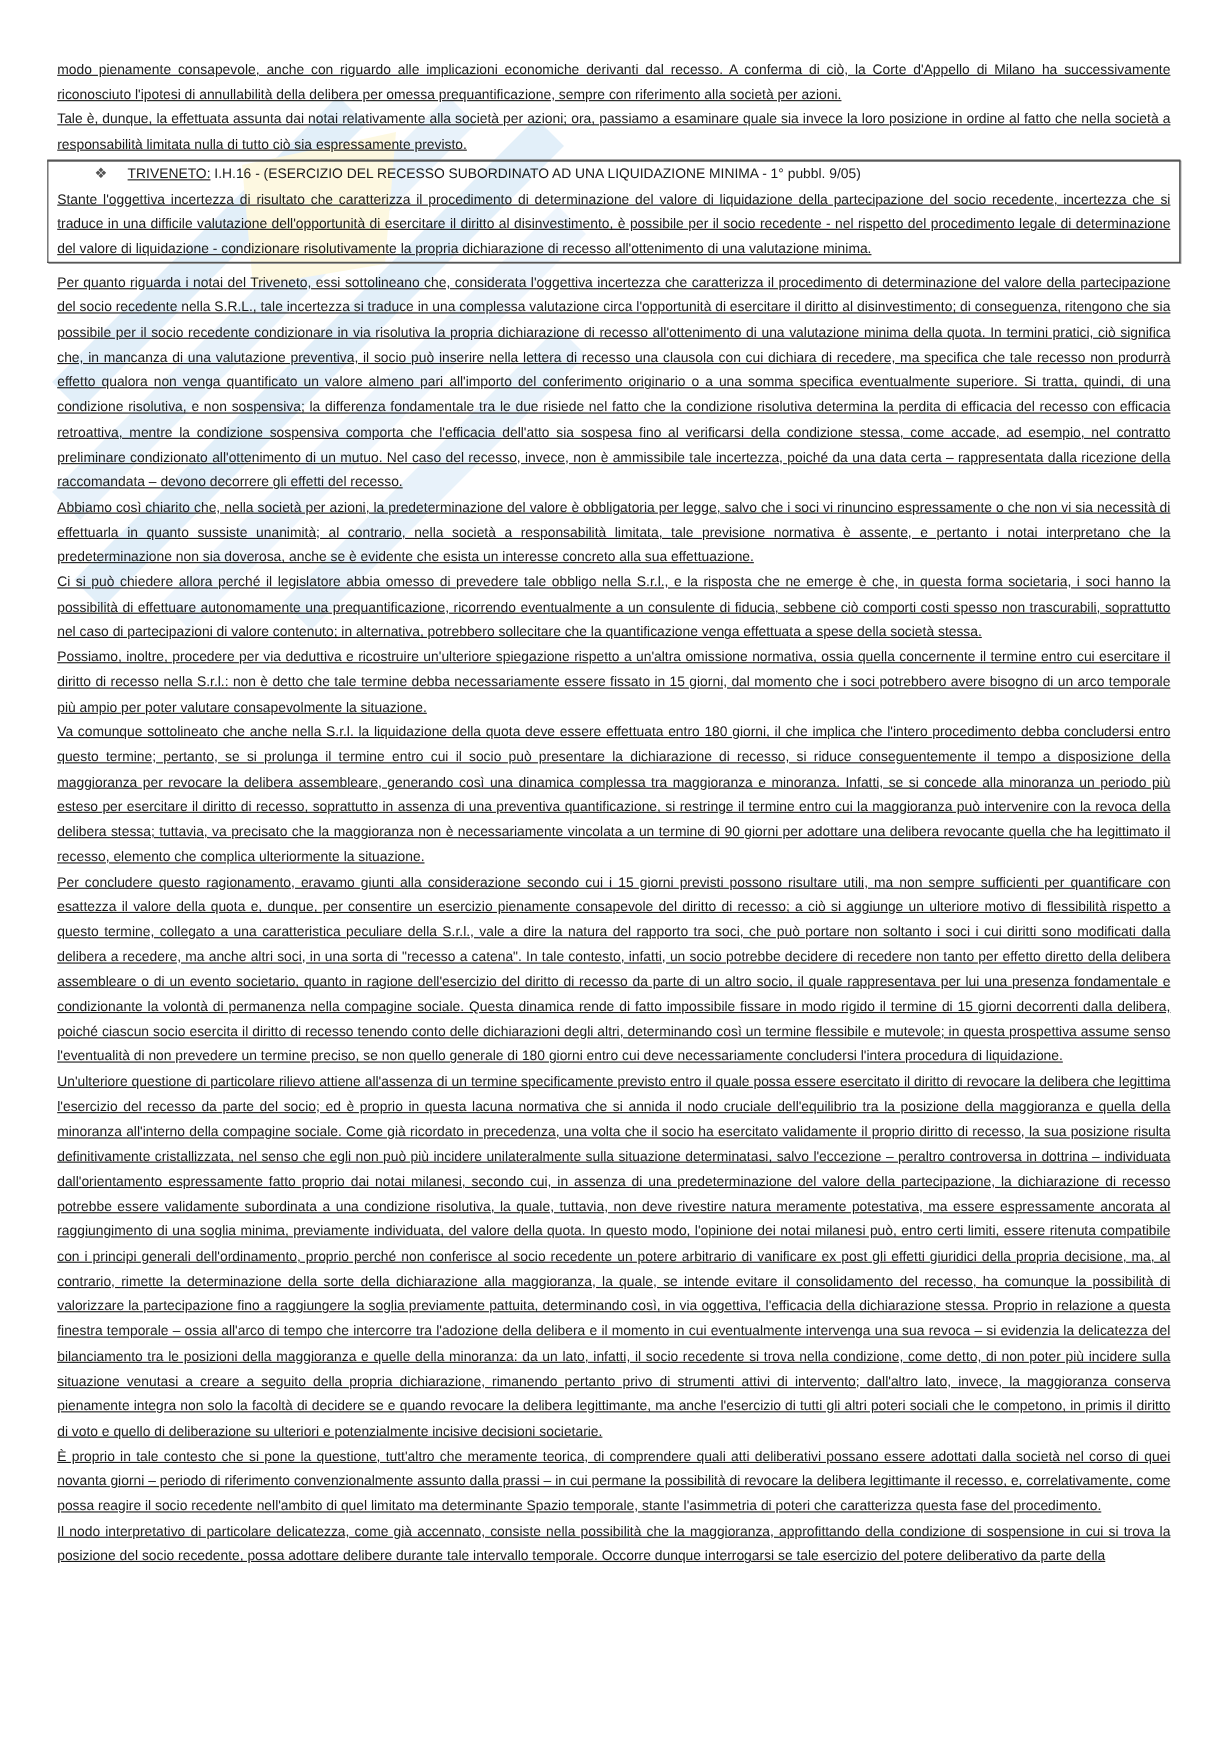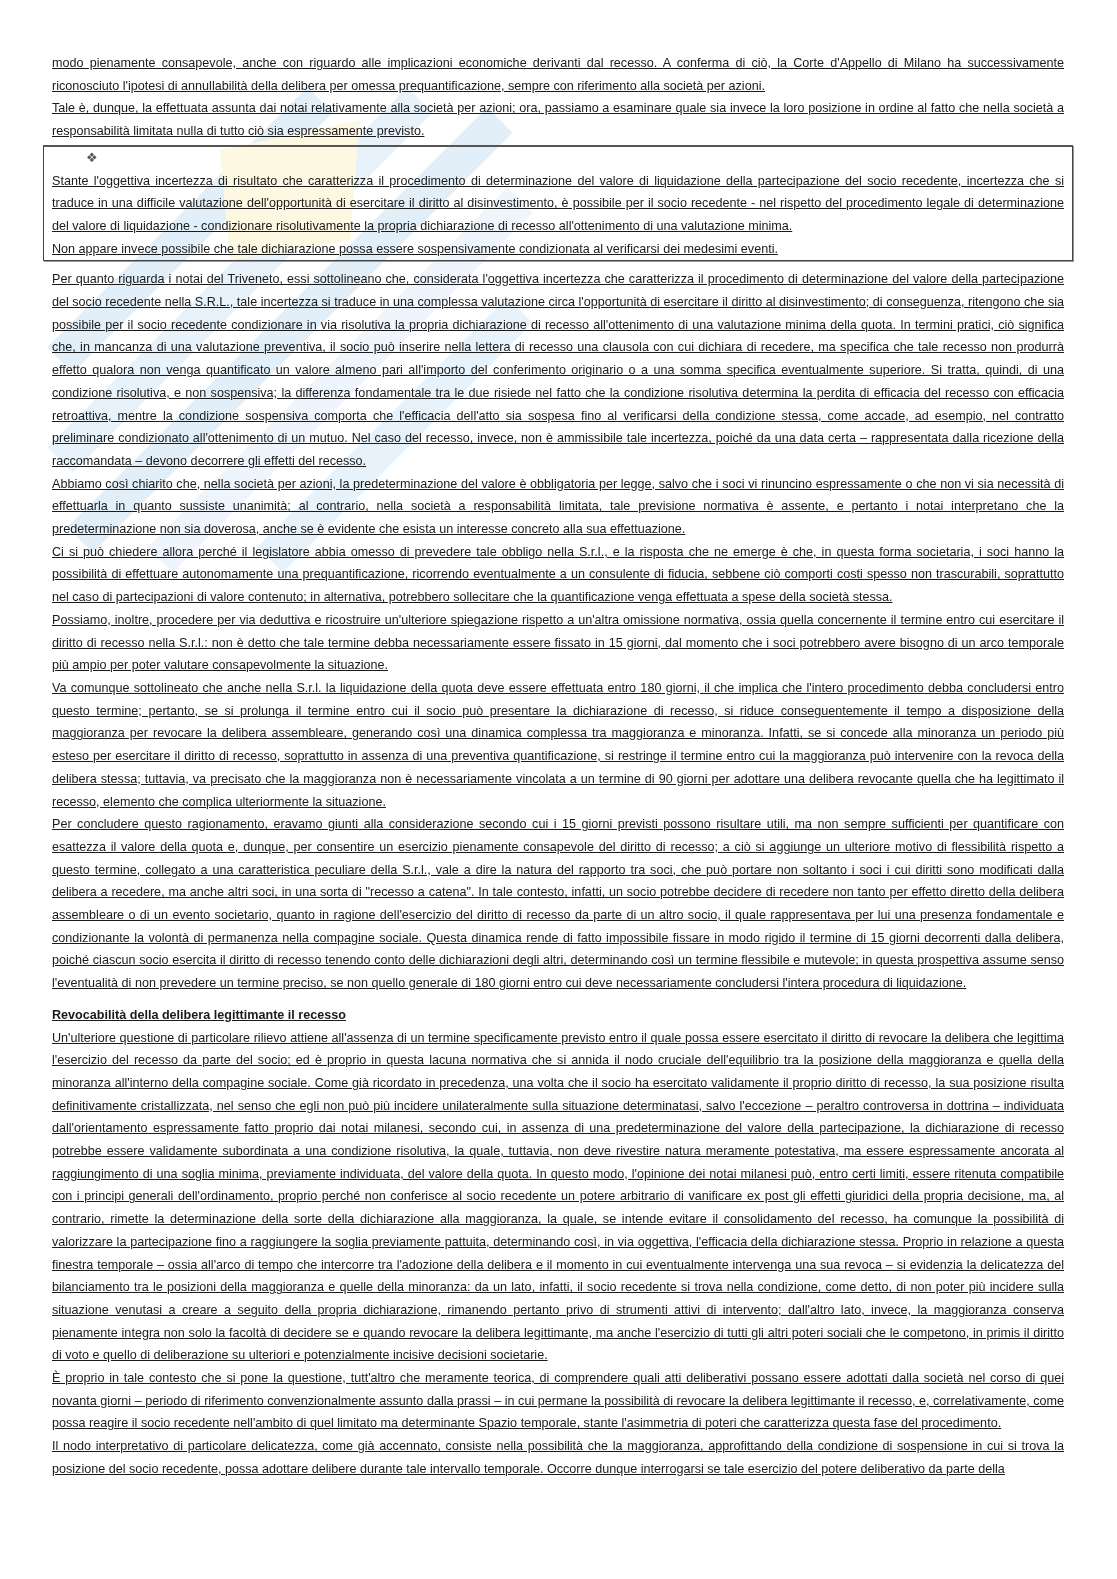--- a/index.html
+++ b/index.html
@@ -45,30 +45,31 @@
   <path d="M200 90 L340 60 L330 180 L210 200 Z" fill="#f7e27a"></path>
 </svg>
 
 <div class="page">
   <p>modo pienamente consapevole, anche con riguardo alle implicazioni economiche derivanti dal recesso. A conferma di ciò, la Corte d'Appello di Milano ha successivamente riconosciuto l'ipotesi di annullabilità della delibera per omessa prequantificazione, sempre con riferimento alla società per azioni.</p>
   <p>Tale è, dunque, la effettuata assunta dai notai relativamente alla società per azioni; ora, passiamo a esaminare quale sia invece la loro posizione in ordine al fatto che nella società a responsabilità limitata nulla di tutto ciò sia espressamente previsto.</p>
 
   <div class="box">
     <div class="box-head">
       <span class="bullet">❖</span>
+      <span>
+        <span class="link">TRIVENETO:</span><span> I.H.16 - (ESERCIZIO DEL RECESSO SUBORDINATO AD UNA LIQUIDAZIONE MINIMA - 1° pubbl. 9/05)</span>
+      </span>
     </div>
     <p>Stante l'oggettiva incertezza di risultato che caratterizza il procedimento di determinazione del valore di liquidazione della partecipazione del socio recedente, incertezza che si traduce in una difficile valutazione dell'opportunità di esercitare il diritto al disinvestimento, è possibile per il socio recedente - nel rispetto del procedimento legale di determinazione del valore di liquidazione - condizionare risolutivamente la propria dichiarazione di recesso all'ottenimento di una valutazione minima.</p>
-    <p>Non appare invece possibile che tale dichiarazione possa essere sospensivamente condizionata al verificarsi dei medesimi eventi.</p>
   </div>
 
   <div class="gap"></div>
   <p>Per quanto riguarda i notai del Triveneto, essi sottolineano che, considerata l'oggettiva incertezza che caratterizza il procedimento di determinazione del valore della partecipazione del socio recedente nella S.R.L., tale incertezza si traduce in una complessa valutazione circa l'opportunità di esercitare il diritto al disinvestimento; di conseguenza, ritengono che sia possibile per il socio recedente condizionare in via risolutiva la propria dichiarazione di recesso all'ottenimento di una valutazione minima della quota. In termini pratici, ciò significa che, in mancanza di una valutazione preventiva, il socio può inserire nella lettera di recesso una clausola con cui dichiara di recedere, ma specifica che tale recesso non produrrà effetto qualora non venga quantificato un valore almeno pari all'importo del conferimento originario o a una somma specifica eventualmente superiore. Si tratta, quindi, di una condizione risolutiva, e non sospensiva; la differenza fondamentale tra le due risiede nel fatto che la condizione risolutiva determina la perdita di efficacia del recesso con efficacia retroattiva, mentre la condizione sospensiva comporta che l'efficacia dell'atto sia sospesa fino al verificarsi della condizione stessa, come accade, ad esempio, nel contratto preliminare condizionato all'ottenimento di un mutuo. Nel caso del recesso, invece, non è ammissibile tale incertezza, poiché da una data certa – rappresentata dalla ricezione della raccomandata – devono decorrere gli effetti del recesso.</p>
   <p>Abbiamo così chiarito che, nella società per azioni, la predeterminazione del valore è obbligatoria per legge, salvo che i soci vi rinuncino espressamente o che non vi sia necessità di effettuarla in quanto sussiste unanimità; al contrario, nella società a responsabilità limitata, tale previsione normativa è assente, e pertanto i notai interpretano che la predeterminazione non sia doverosa, anche se è evidente che esista un interesse concreto alla sua effettuazione.</p>
   <p>Ci si può chiedere allora perché il legislatore abbia omesso di prevedere tale obbligo nella S.r.l., e la risposta che ne emerge è che, in questa forma societaria, i soci hanno la possibilità di effettuare autonomamente una prequantificazione, ricorrendo eventualmente a un consulente di fiducia, sebbene ciò comporti costi spesso non trascurabili, soprattutto nel caso di partecipazioni di valore contenuto; in alternativa, potrebbero sollecitare che la quantificazione venga effettuata a spese della società stessa.</p>
   <p>Possiamo, inoltre, procedere per via deduttiva e ricostruire un'ulteriore spiegazione rispetto a un'altra omissione normativa, ossia quella concernente il termine entro cui esercitare il diritto di recesso nella S.r.l.: non è detto che tale termine debba necessariamente essere fissato in 15 giorni, dal momento che i soci potrebbero avere bisogno di un arco temporale più ampio per poter valutare consapevolmente la situazione.</p>
   <p>Va comunque sottolineato che anche nella S.r.l. la liquidazione della quota deve essere effettuata entro 180 giorni, il che implica che l'intero procedimento debba concludersi entro questo termine; pertanto, se si prolunga il termine entro cui il socio può presentare la dichiarazione di recesso, si riduce conseguentemente il tempo a disposizione della maggioranza per revocare la delibera assembleare, generando così una dinamica complessa tra maggioranza e minoranza. Infatti, se si concede alla minoranza un periodo più esteso per esercitare il diritto di recesso, soprattutto in assenza di una preventiva quantificazione, si restringe il termine entro cui la maggioranza può intervenire con la revoca della delibera stessa; tuttavia, va precisato che la maggioranza non è necessariamente vincolata a un termine di 90 giorni per adottare una delibera revocante quella che ha legittimato il recesso, elemento che complica ulteriormente la situazione.</p>
   <p>Per concludere questo ragionamento, eravamo giunti alla considerazione secondo cui i 15 giorni previsti possono risultare utili, ma non sempre sufficienti per quantificare con esattezza il valore della quota e, dunque, per consentire un esercizio pienamente consapevole del diritto di recesso; a ciò si aggiunge un ulteriore motivo di flessibilità rispetto a questo termine, collegato a una caratteristica peculiare della S.r.l., vale a dire la natura del rapporto tra soci, che può portare non soltanto i soci i cui diritti sono modificati dalla delibera a recedere, ma anche altri soci, in una sorta di "recesso a catena". In tale contesto, infatti, un socio potrebbe decidere di recedere non tanto per effetto diretto della delibera assembleare o di un evento societario, quanto in ragione dell'esercizio del diritto di recesso da parte di un altro socio, il quale rappresentava per lui una presenza fondamentale e condizionante la volontà di permanenza nella compagine sociale. Questa dinamica rende di fatto impossibile fissare in modo rigido il termine di 15 giorni decorrenti dalla delibera, poiché ciascun socio esercita il diritto di recesso tenendo conto delle dichiarazioni degli altri, determinando così un termine flessibile e mutevole; in questa prospettiva assume senso l'eventualità di non prevedere un termine preciso, se non quello generale di 180 giorni entro cui deve necessariamente concludersi l'intera procedura di liquidazione.</p>
 
-  <p class="section-title">Revocabilità della delibera legittimante il recesso</p>
   <p>Un'ulteriore questione di particolare rilievo attiene all'assenza di un termine specificamente previsto entro il quale possa essere esercitato il diritto di revocare la delibera che legittima l'esercizio del recesso da parte del socio; ed è proprio in questa lacuna normativa che si annida il nodo cruciale dell'equilibrio tra la posizione della maggioranza e quella della minoranza all'interno della compagine sociale. Come già ricordato in precedenza, una volta che il socio ha esercitato validamente il proprio diritto di recesso, la sua posizione risulta definitivamente cristallizzata, nel senso che egli non può più incidere unilateralmente sulla situazione determinatasi, salvo l'eccezione – peraltro controversa in dottrina – individuata dall'orientamento espressamente fatto proprio dai notai milanesi, secondo cui, in assenza di una predeterminazione del valore della partecipazione, la dichiarazione di recesso potrebbe essere validamente subordinata a una condizione risolutiva, la quale, tuttavia, non deve rivestire natura meramente potestativa, ma essere espressamente ancorata al raggiungimento di una soglia minima, previamente individuata, del valore della quota. In questo modo, l'opinione dei notai milanesi può, entro certi limiti, essere ritenuta compatibile con i principi generali dell'ordinamento, proprio perché non conferisce al socio recedente un potere arbitrario di vanificare ex post gli effetti giuridici della propria decisione, ma, al contrario, rimette la determinazione della sorte della dichiarazione alla maggioranza, la quale, se intende evitare il consolidamento del recesso, ha comunque la possibilità di valorizzare la partecipazione fino a raggiungere la soglia previamente pattuita, determinando così, in via oggettiva, l'efficacia della dichiarazione stessa. Proprio in relazione a questa finestra temporale – ossia all'arco di tempo che intercorre tra l'adozione della delibera e il momento in cui eventualmente intervenga una sua revoca – si evidenzia la delicatezza del bilanciamento tra le posizioni della maggioranza e quelle della minoranza: da un lato, infatti, il socio recedente si trova nella condizione, come detto, di non poter più incidere sulla situazione venutasi a creare a seguito della propria dichiarazione, rimanendo pertanto privo di strumenti attivi di intervento; dall'altro lato, invece, la maggioranza conserva pienamente integra non solo la facoltà di decidere se e quando revocare la delibera legittimante, ma anche l'esercizio di tutti gli altri poteri sociali che le competono, in primis il diritto di voto e quello di deliberazione su ulteriori e potenzialmente incisive decisioni societarie.</p>
   <p>È proprio in tale contesto che si pone la questione, tutt'altro che meramente teorica, di comprendere quali atti deliberativi possano essere adottati dalla società nel corso di quei novanta giorni – periodo di riferimento convenzionalmente assunto dalla prassi – in cui permane la possibilità di revocare la delibera legittimante il recesso, e, correlativamente, come possa reagire il socio recedente nell'ambito di quel limitato ma determinante Spazio temporale, stante l'asimmetria di poteri che caratterizza questa fase del procedimento.</p>
   <p>Il nodo interpretativo di particolare delicatezza, come già accennato, consiste nella possibilità che la maggioranza, approfittando della condizione di sospensione in cui si trova la posizione del socio recedente, possa adottare delibere durante tale intervallo temporale. Occorre dunque interrogarsi se tale esercizio del potere deliberativo da parte della</p>
 </div>
 
 </body></html>

